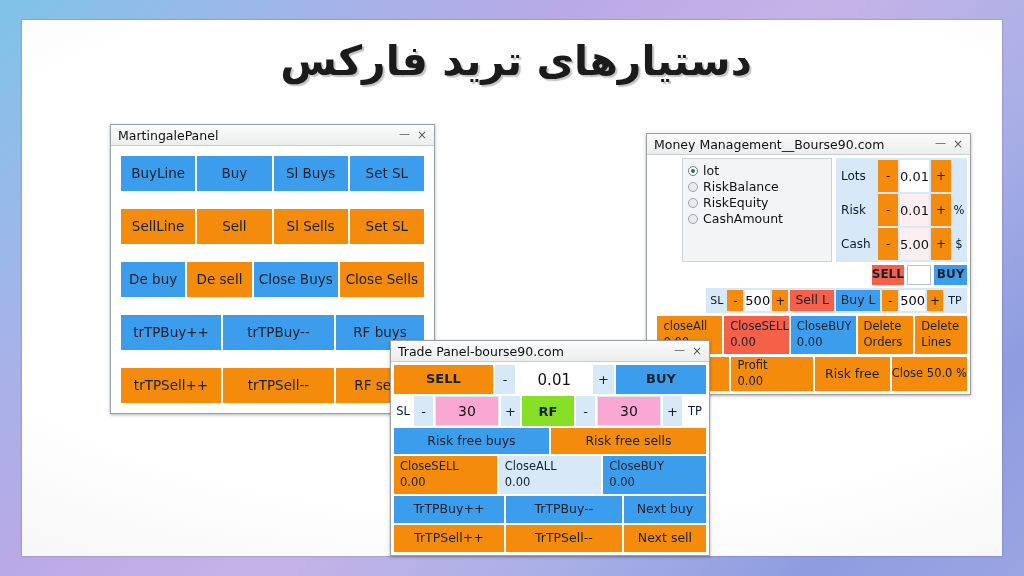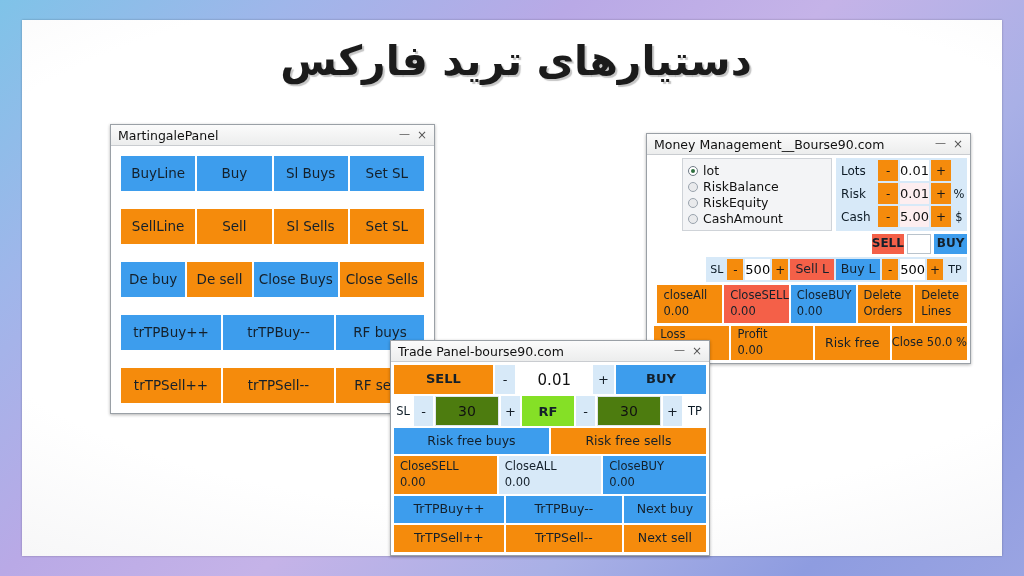--- a/index.html
+++ b/index.html
@@ -115,21 +115,21 @@
     border: 1px solid #9aa3ad; background: #e9eaec;
     position: relative; flex: 0 0 auto;
   }
   .radio.on { background: #ffffff; border-color: #6f7a85; }
   .radio.on::after {
     content: ""; position: absolute; left: 2px; top: 2px;
     width: 4px; height: 4px; border-radius: 50%; background: #2f6f3f;
   }
 
   .spinners { flex: 1; background: #d7e9f8; padding: 2px; display: flex; flex-direction: column; gap: 2px; }
-  .spin-row { display: grid; grid-template-columns: 38px 20px 1fr 20px 12px; gap: 2px; align-items: stretch; height: 21px; }
+  .spin-row { display: grid; grid-template-columns: 38px 20px 1fr 20px 12px; gap: 2px; align-items: stretch; height: 32px; }
   .spin-lbl { display:flex; align-items:center; font-size: 12px; color: #0d1b26; padding-left: 3px; }
   .spin-unit { display:flex; align-items:center; justify-content:center; font-size: 11.5px; color:#0d1b26; }
   .stepper { background:#f58b0c; display:flex; align-items:center; justify-content:center; font-size:12px; color:#1a1a1a; }
   .spin-val { display:flex; align-items:center; justify-content:center; font-size:13px; color:#111; }
 
   .mm-sbrow { display: grid; grid-template-columns: 1.08fr 0.82fr 1.1fr; gap: 3px; height: 20px; }
   .mm-sbrow .btn { font-size: 12px; font-weight: bold; }
   .mm-blank { background:#ffffff; border:1px solid #b9c3cc; }
 
   .mm-sl { background:#d7e9f8; padding:2px; display:grid;
@@ -147,21 +147,21 @@
   #trade { left: 368px; top: 320px; width: 320px; z-index: 5; }
   #trade .tpbody { padding:3px; display:flex; flex-direction:column; gap:2px; background:#fff; }
 
   .tp-row1 { display:grid; grid-template-columns: 1.15fr 0.24fr 0.86fr 0.24fr 1.05fr; gap:2px; height:29px; }
   .tp-row1 .btn { font-size:13px; font-weight:bold; }
   .tp-row1 .val { background:#fff; display:flex;align-items:center;justify-content:center;font-size:15px;color:#111; }
   .tp-row1 .step { background:#d7e9f8; display:flex;align-items:center;justify-content:center;font-size:13px;color:#16202a; }
 
   .tp-row2 { display:grid; grid-template-columns: 18px 19px 1fr 19px 52px 19px 1fr 19px 22px; gap:2px; height:30px; }
   .tp-row2 .lbl { display:flex;align-items:center;justify-content:center;font-size:11.5px;color:#0d1b26; }
-  .tp-row2 .val { background:#4d7c0f;border:1px solid #dfe6ec;display:flex;align-items:center;justify-content:center;font-size:14px;color:#111; }
+  .tp-row2 .val { background:#f9a8d4;border:1px solid #dfe6ec;display:flex;align-items:center;justify-content:center;font-size:14px;color:#111; }
   .tp-row2 .step { background:#d7e9f8; display:flex;align-items:center;justify-content:center;font-size:13px;color:#16202a; }
   .tp-row2 .rf { display:flex;align-items:center;justify-content:center;font-size:13px;font-weight:bold;color:#14202b; }
 
   .tp-row3 { display:grid; grid-template-columns: 1fr 1fr; gap:2px; height:26px; }
   .tp-row3 .btn { font-size:12.5px; }
 
   .tp-row4 { display:grid; grid-template-columns: 1fr 1fr 1fr; gap:2px; height:38px; }
 
   .tp-row5, .tp-row6 { display:grid; grid-template-columns: 1.07fr 1.13fr 0.8fr; gap:2px; height:27px; }
   .tp-row5 .btn, .tp-row6 .btn { font-size:12.5px; }

